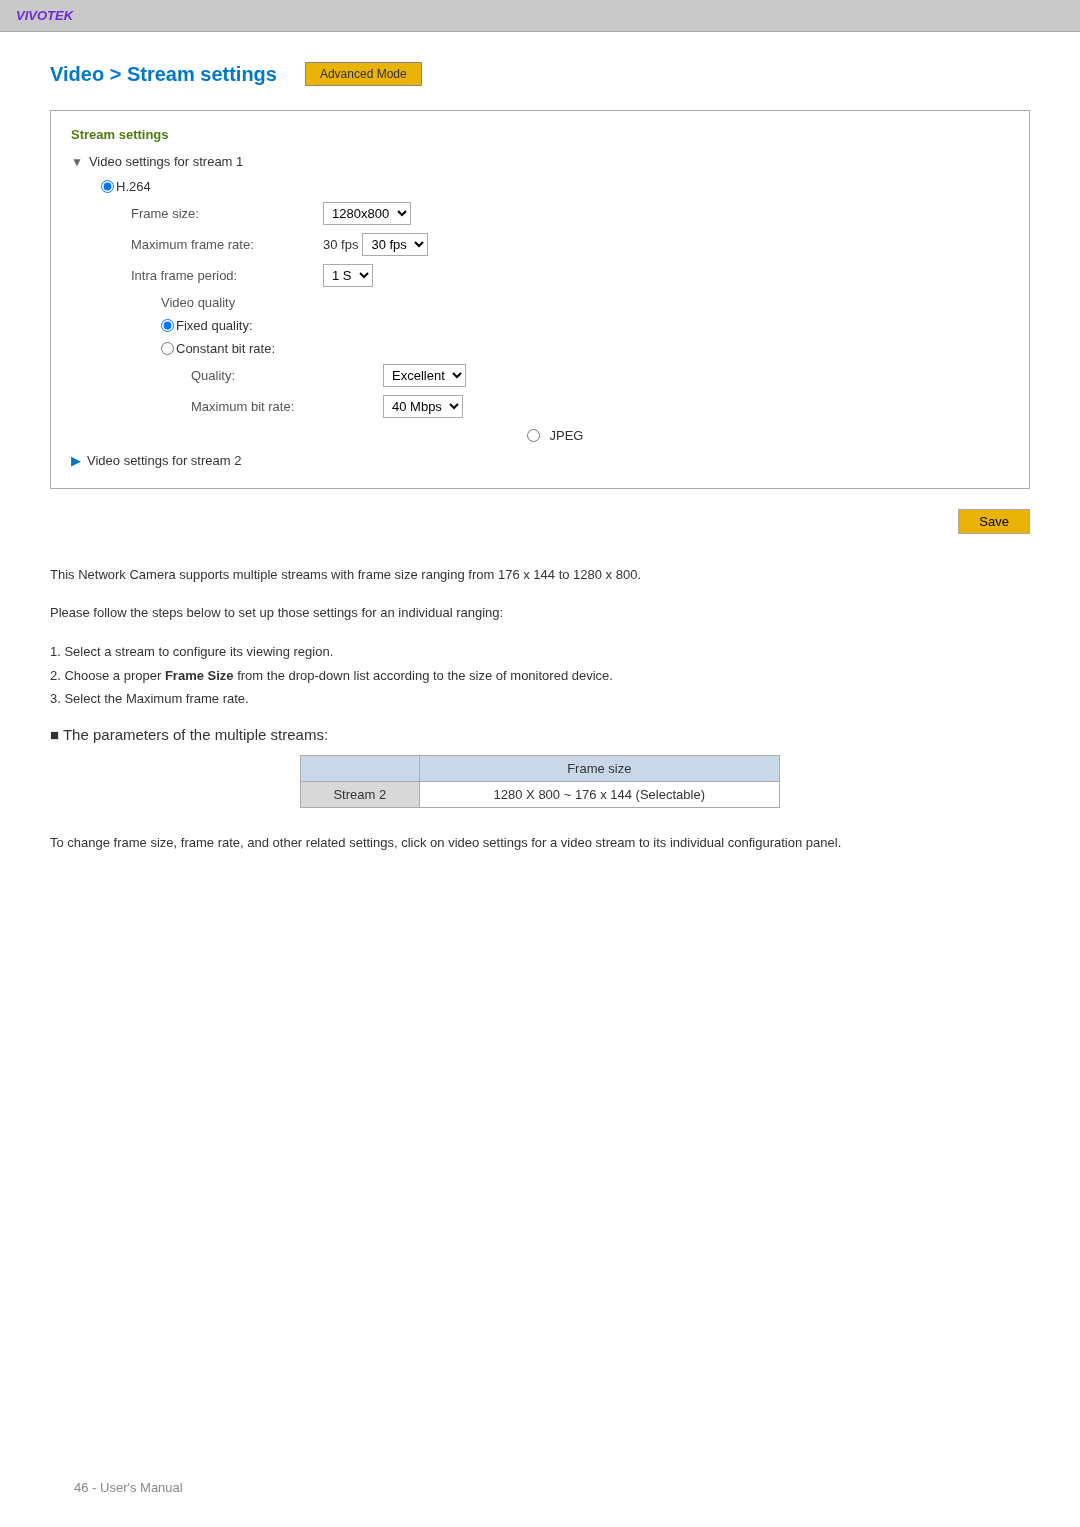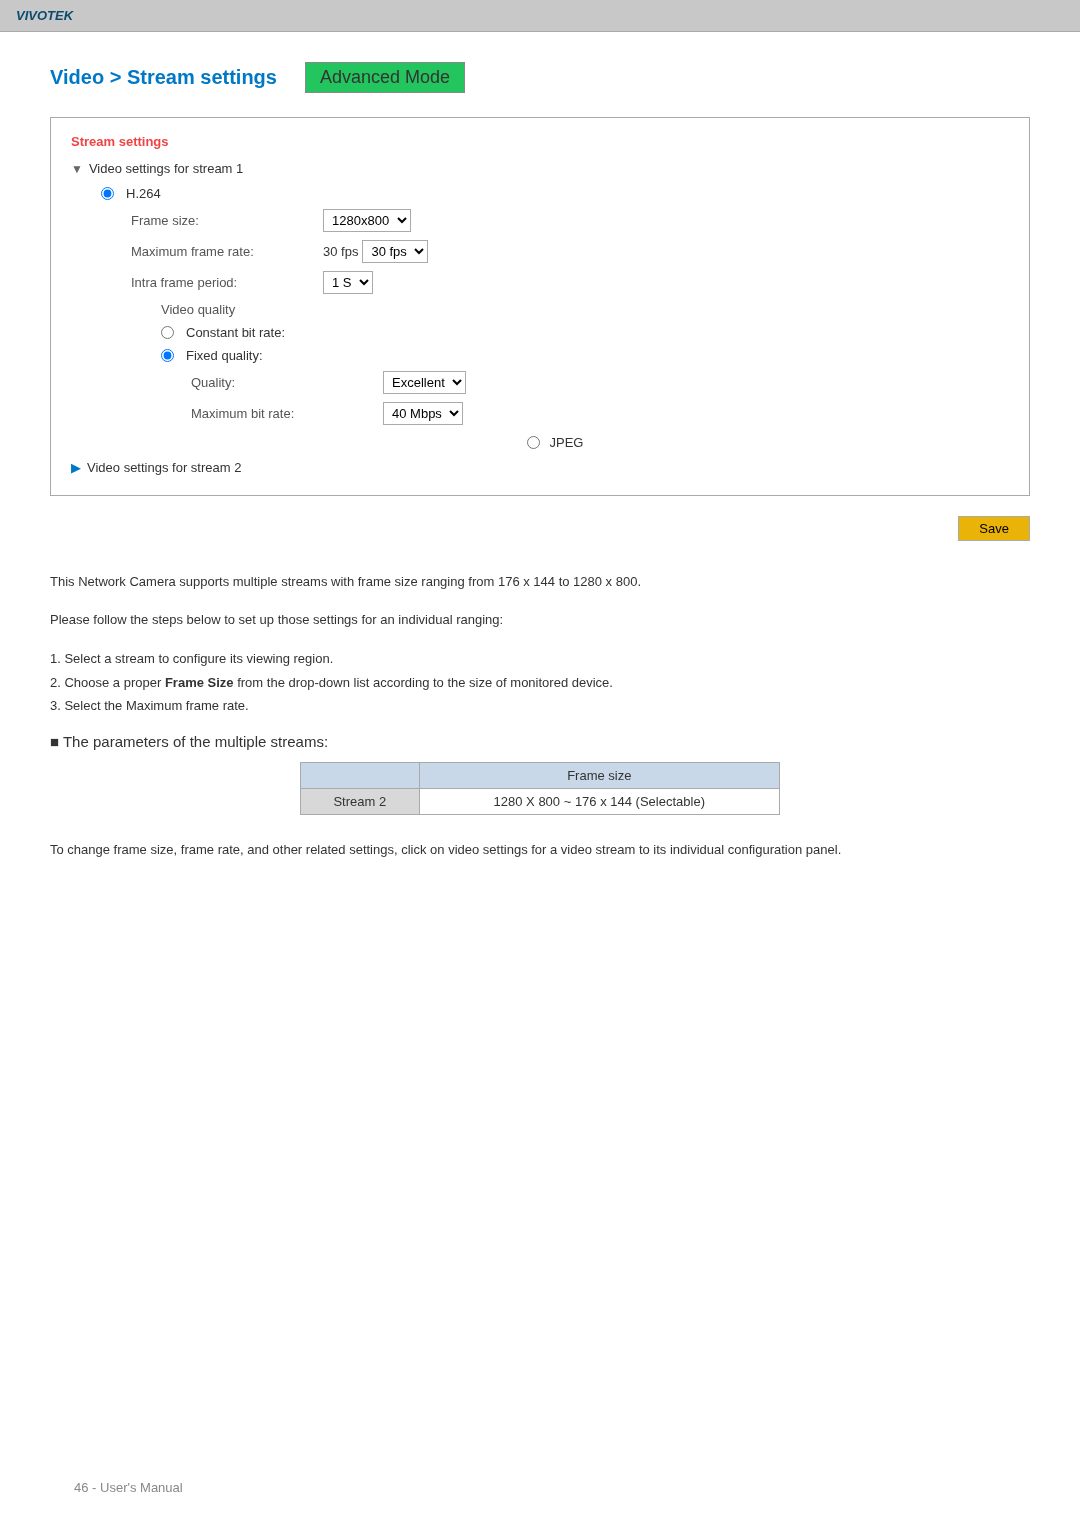--- a/index.html
+++ b/index.html
@@ -18,52 +18,52 @@
     }
     .top-bar {
       background: #c8c8c8;
       padding: 8px 16px;
       border-bottom: 1px solid #aaa;
     }
     .top-bar .brand {
       font-style: italic;
       font-weight: bold;
       font-size: 13px;
-      color: #0c4a6e;
+      color: #6d28d9;
     }
     .content {
       padding: 30px 50px 40px 50px;
     }
     .page-header {
       display: flex;
       align-items: center;
       gap: 28px;
       margin-bottom: 24px;
     }
     .page-title {
       font-size: 20px;
       font-weight: bold;
       color: #0078c8;
     }
     .advanced-mode-btn {
       border: 1px solid #888;
-      background: #22c55e;
+      background: #eab308;
       padding: 4px 14px;
-      font-size: 18px;
+      font-size: 12px;
       cursor: pointer;
       color: #333;
     }
     .stream-settings-box {
       border: 1px solid #aaa;
       background: #fff;
       margin-bottom: 20px;
       padding: 16px 20px 20px 20px;
     }
     .stream-settings-title {
-      color: #ef4444;
+      color: #4d7c0f;
       font-size: 13px;
       font-weight: bold;
       margin-bottom: 12px;
     }
     .video-settings-header {
       font-size: 13px;
       color: #333;
       margin-bottom: 10px;
       display: flex;
       align-items: center;
@@ -72,21 +72,21 @@
     .video-settings-header .arrow {
       color: #666;
       font-size: 12px;
     }
     .indent1 { margin-left: 30px; }
     .indent2 { margin-left: 60px; }
     .indent3 { margin-left: 90px; }
     .radio-row {
       display: flex;
       align-items: center;
-      gap: 12px;
+      gap: 2px;
       margin-bottom: 8px;
     }
     .form-row {
       display: flex;
       align-items: center;
       margin-bottom: 8px;
       gap: 32px;
     }
     .form-label {
       min-width: 160px;
@@ -257,27 +257,27 @@
         <div class="form-control">
           <select>
             <option>1 S</option>
           </select>
         </div>
       </div>
 
       <div class="video-quality-label">Video quality</div>
 
       <div class="radio-row indent3">
+        <input type="radio" name="quality" id="fq" checked="" style="">
+        <label for="fq">Fixed quality:</label>
+      </div>
+
+      <div class="radio-row indent3">
         <input type="radio" name="quality" id="cbr" style="">
         <label for="cbr">Constant bit rate:</label>
-      </div>
-
-      <div class="radio-row indent3">
-        <input type="radio" name="quality" id="fq" checked="" style="">
-        <label for="fq">Fixed quality:</label>
       </div>
 
       <div class="form-row" style="margin-left: 120px;">
         <span class="form-label">Quality:</span>
         <div class="form-control">
           <select>
             <option>Excellent</option>
           </select>
         </div>
       </div>

